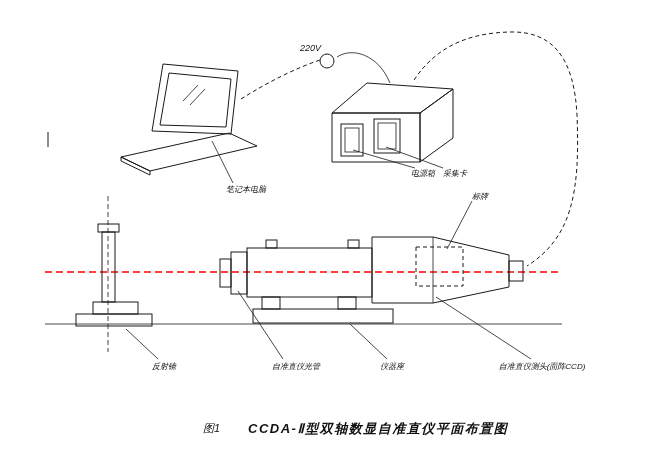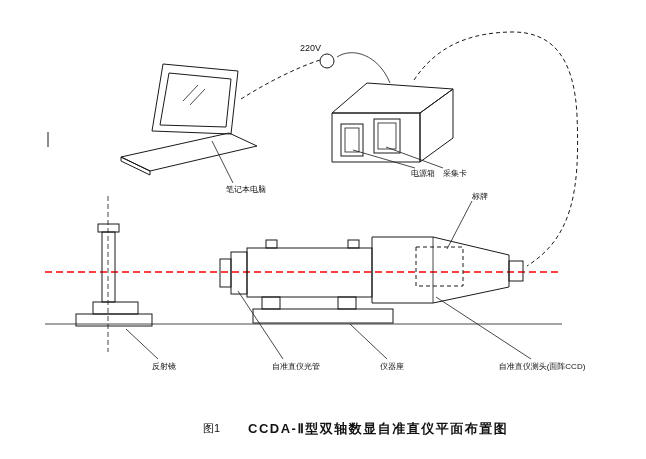--- a/index.html
+++ b/index.html
@@ -1,17 +1,17 @@
 <!DOCTYPE html>
 <html><head>
 <meta charset="utf-8">
 <style>
   html,body{margin:0;padding:0;background:#ffffff;}
   .page{position:relative;width:646px;height:442px;background:#ffffff;overflow:hidden;
-        font-family:"Liberation Sans",sans-serif;}
+        font-family:"Liberation Sans",sans-serif;font-style:italic;}
   svg{display:block;}
   .ln{fill:none;stroke:#1a1a1a;stroke-width:1;}
   .thin{fill:none;stroke:#1a1a1a;stroke-width:.8;}
   .dash{stroke-dasharray:4 3;}
   .cdash{stroke-dasharray:5 3;}
   .axis{fill:none;stroke:#ff0000;stroke-width:1.3;stroke-dasharray:7 4;}
   .lbl{font-size:8px;fill:#111;text-anchor:middle;}
   .volt{font-size:9px;fill:#111;}
   .cap-prefix{font-size:11px;fill:#111;}
   .cap-title{font-size:13px;font-weight:bold;letter-spacing:1.5px;fill:#111;}

